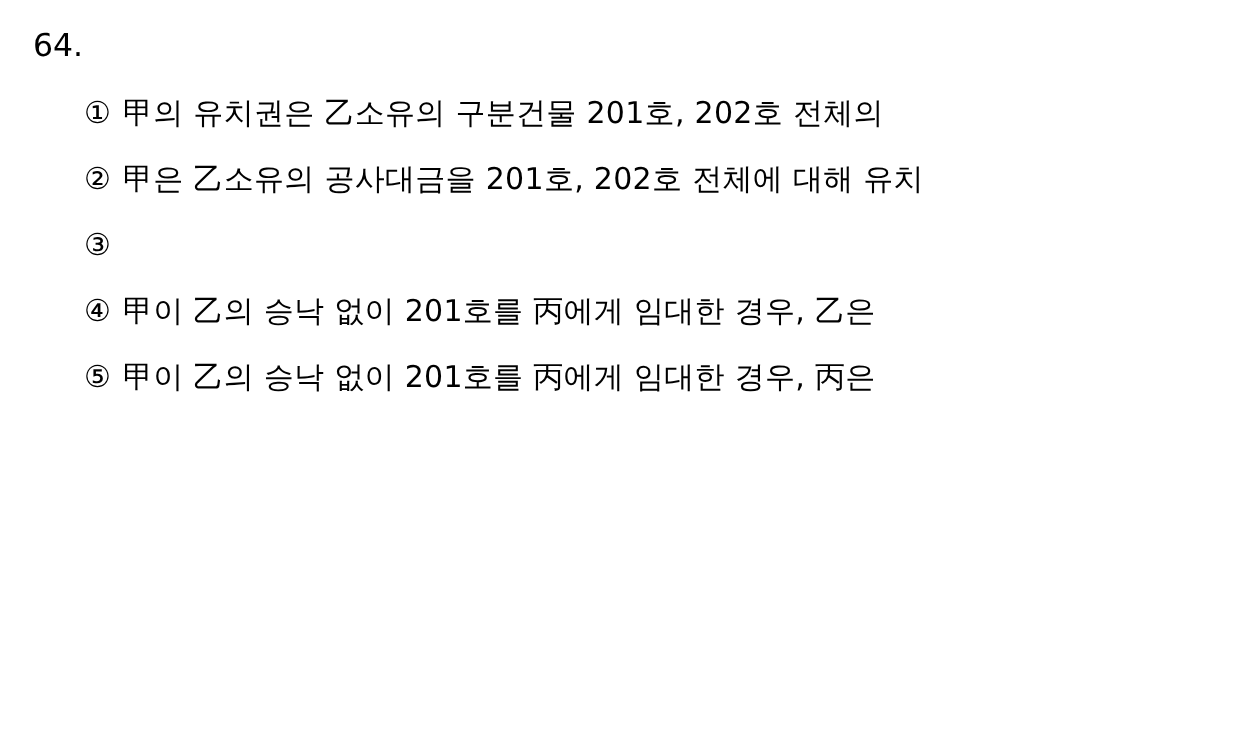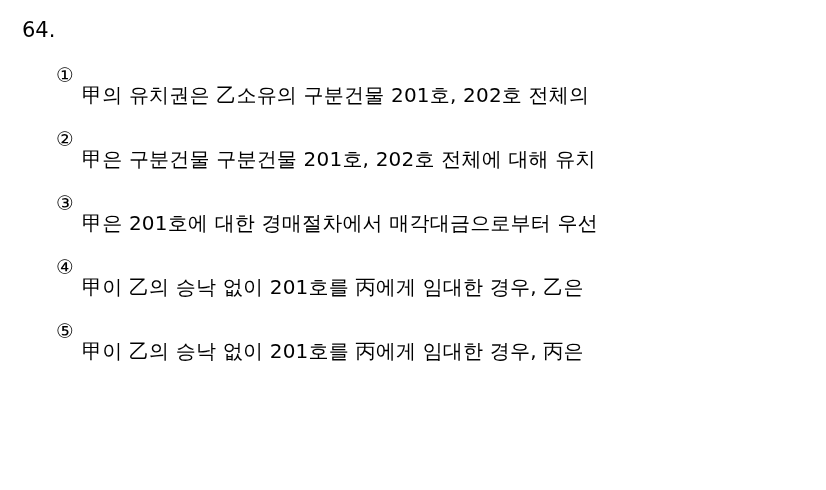--- a/index.html
+++ b/index.html
@@ -57,21 +57,20 @@
   .choice-marker {
     flex: 0 0 auto;
     font-size: 20px;
     line-height: 31px;
     padding-right: 8px;
   }
   .choice-text {
     flex: 1 1 auto;
     font-size: 20px;
     line-height: 31px;
-    margin-top: 20px;
   }
   .c-line {
     display: block;
     white-space: pre;
     letter-spacing: 0.2px;
   }
 </style>
 </head>
 <body>
 
@@ -86,28 +85,27 @@
     <div class="choice">
       <div class="choice-marker">①</div>
       <div class="choice-text">
         <span class="c-line">甲의 유치권은 乙소유의 구분건물 201호, 202호 전체의</span>
       </div>
     </div>
 
     <div class="choice">
       <div class="choice-marker">②</div>
       <div class="choice-text">
-        <span class="c-line">甲은 구분건물 구분건물 201호, 202호 전체에 대해 유치</span>
+        <span class="c-line">甲은 乙소유의 공사대금을 201호, 202호 전체에 대해 유치</span>
       </div>
     </div>
 
     <div class="choice">
       <div class="choice-marker">③</div>
       <div class="choice-text">
-        <span class="c-line">甲은 201호에 대한 경매절차에서 매각대금으로부터 우선</span>
       </div>
     </div>
 
     <div class="choice">
       <div class="choice-marker">④</div>
       <div class="choice-text">
         <span class="c-line">甲이 乙의 승낙 없이 201호를 丙에게 임대한 경우, 乙은</span>
       </div>
     </div>
 

